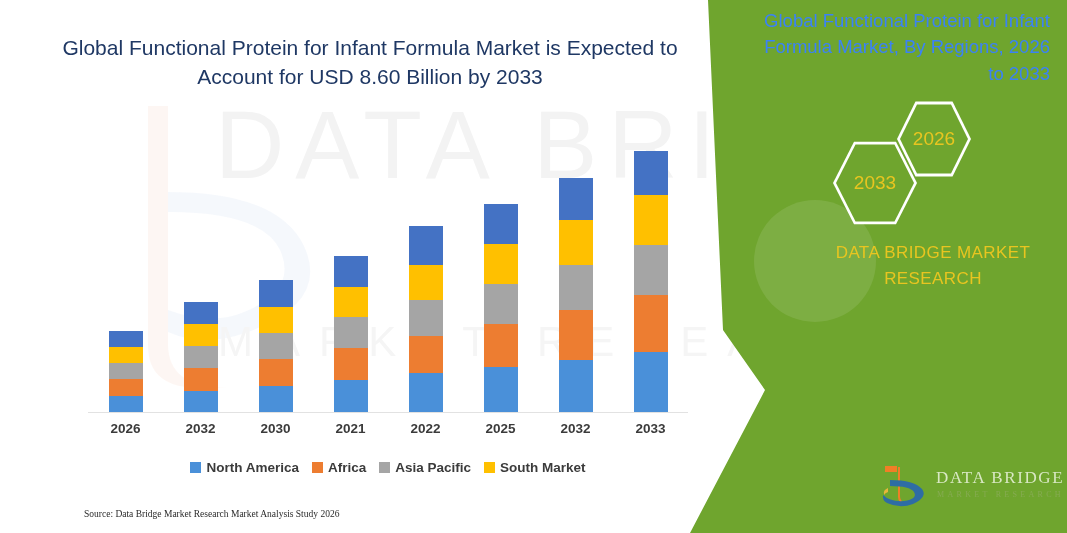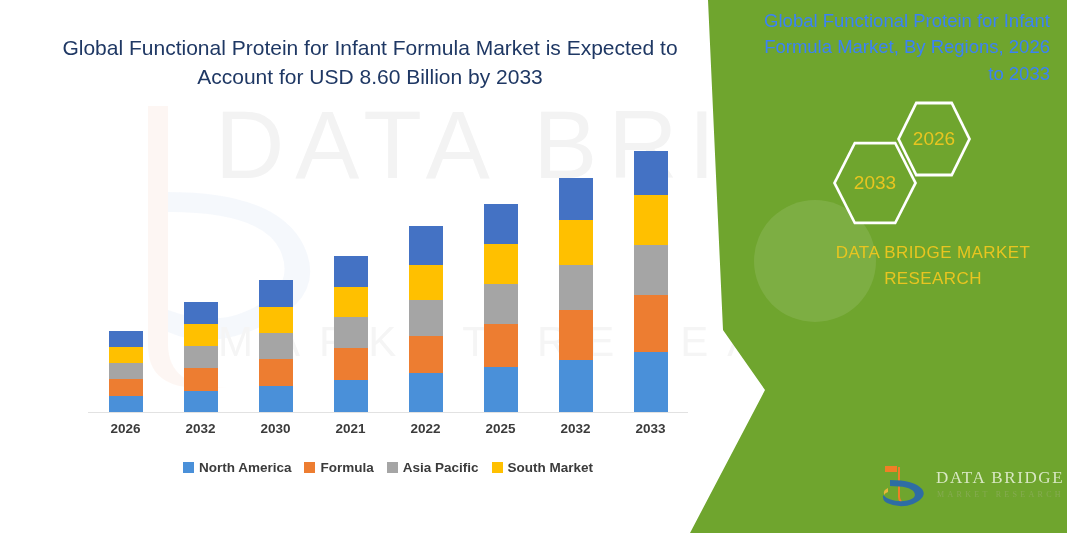--- a/index.html
+++ b/index.html
@@ -206,33 +206,34 @@
       <div class="xlabel">2033</div>
     </div>
 
   <div class="legend" id="legend">
       <div class="lg-item">
         <span class="lg-swatch" style="background: rgb(74, 144, 217);"></span>
         <span class="lg-label">North America</span>
       </div>
       <div class="lg-item">
         <span class="lg-swatch" style="background: rgb(237, 125, 49);"></span>
-        <span class="lg-label">Formula</span>
+        <span class="lg-label">Africa</span>
       </div>
       <div class="lg-item">
         <span class="lg-swatch" style="background: rgb(165, 165, 165);"></span>
         <span class="lg-label">Asia Pacific</span>
       </div>
       <div class="lg-item">
         <span class="lg-swatch" style="background: rgb(255, 192, 0);"></span>
         <span class="lg-label">South Market</span>
       </div>
     </div>
 
   <div class="footer">
+    <span>Source: Data Bridge Market Research  Market Analysis Study 2026</span>
   </div>
 
   <div class="green"></div>
   <div class="green-circle"></div>
 
   <div class="green-title">Global Functional Protein for Infant Formula Market, By Regions, 2026 to 2033</div>
 
   <div class="hex" id="hex2033">
     <span class="hex-shape"></span>
     <span class="hex-inner"></span>

